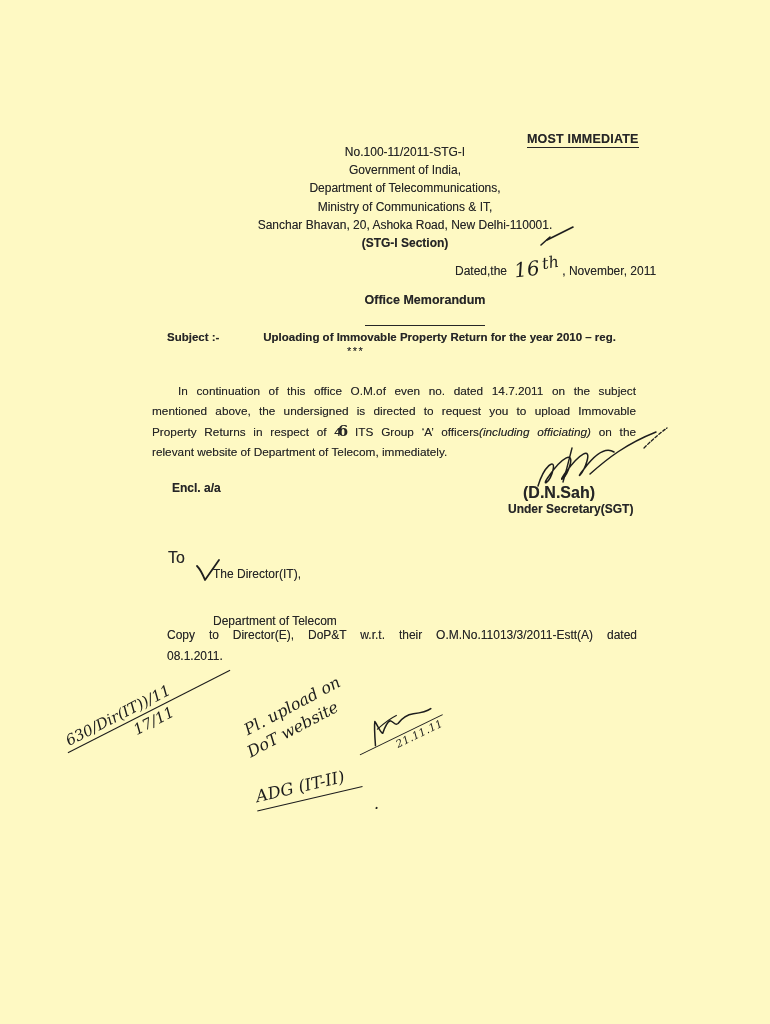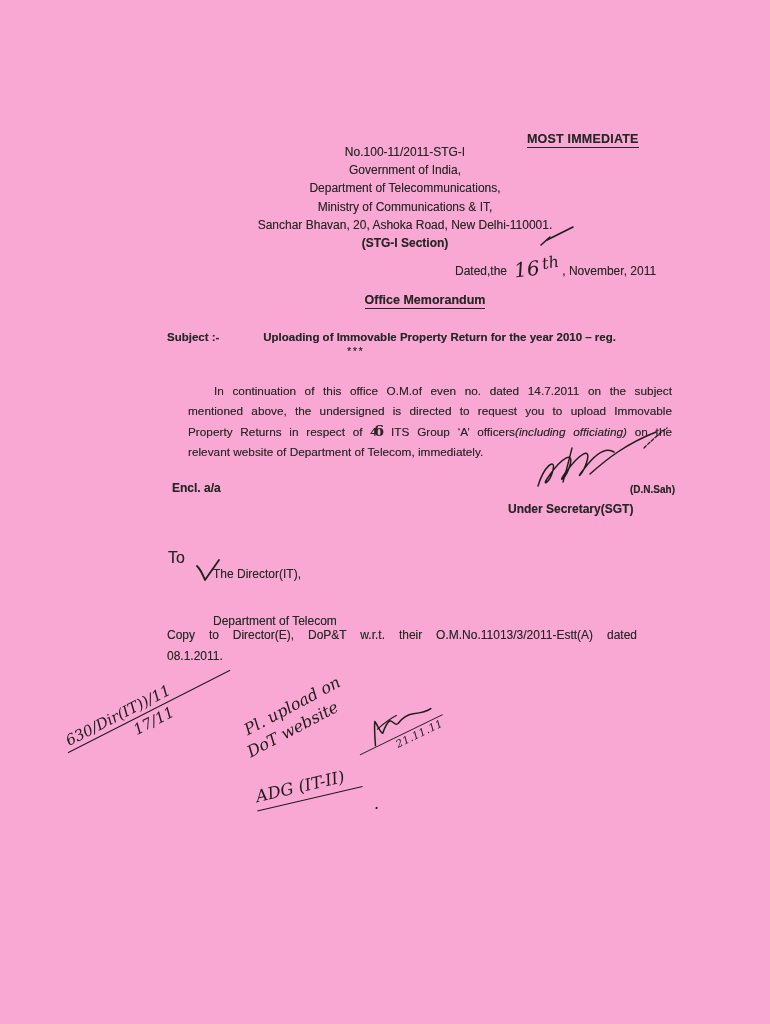--- a/index.html
+++ b/index.html
@@ -1,47 +1,47 @@
 <!DOCTYPE html>
 <html><head>
 <meta charset="utf-8">
 <style>
   html,body {margin:0; padding:0; background:#ffffff;}
   .page {
-    position:relative; width:770px; height:1024px; background:#f9a8d4;
+    position:relative; width:770px; height:1024px; background:#fef9c3;
     font-family:"Liberation Sans", sans-serif; color:#262626; overflow:hidden;
     text-shadow:0 0 0.5px rgba(70,70,70,0.55);
   }
   .abs {position:absolute;}
   .bold {font-weight:bold;}
   .it {font-style:italic;}
 
   
   #stamp {left:527px; top:132px; font-size:12.5px; font-weight:bold;
           border-bottom:1.5px solid #262626; padding-bottom:1px; letter-spacing:0.2px;}
   #letterhead {left:225px; top:143px; width:360px; text-align:center;
                font-size:12px; line-height:18.2px;}
   #dated {left:455px; top:256px; font-size:12px; white-space:nowrap;}
   .hw {font-family:"DejaVu Serif", serif; font-style:italic; color:#1c1c1c; text-shadow:none;}
   .hw-date {display:inline-block; font-size:20px; transform:rotate(-7deg) translateY(1px); margin:0 1px 0 4px;}
   .hw-date-sup {display:inline-block; font-size:16px; transform:translateY(-7px) rotate(-10deg); margin-left:-2px;}
   #pen-dash {left:538px; top:224px;}
   #memo-title {left:225px; top:293px; width:360px; text-align:center; font-size:12.5px; font-weight:bold;}
-  #memo-title span {border-bottom:1.5px solid #262626; padding-bottom:1px;margin-left:40px;}
+  #memo-title span {border-bottom:1.5px solid #262626; padding-bottom:18px;margin-left:40px;}
   #subject-row {left:167px; top:331px; width:480px; font-size:11.5px;font-weight:bold;}
   #subject-row .subj-label {display:inline-block; width:93px;}
   #stars {left:347px; top:345px; font-size:11px; letter-spacing:1.5px;}
-  #body-par {left:152px; top:381px; width:484px; font-size:11.8px; line-height:20px;margin-left:36px;}
+  #body-par {left:152px; top:381px; width:484px; font-size:11.8px; line-height:20px;}
   .jline {text-align:justify; text-align-last:justify;}
   .indent {text-indent:26px;}
   .leftline {text-align:left;}
   .hw-digit {font-family:"DejaVu Serif", serif; font-weight:bold; font-size:15px;
              margin-left:-3px; letter-spacing:-1px; text-shadow:none;}
   #sig-svg {left:528px; top:424px;}
-  #sig-name {left:567px; top:484px; width:108px; text-align:right; font-size:10px; font-weight:bold;}
+  #sig-name {left:523px; top:484px; width:108px; text-align:left; font-size:16px; font-weight:bold;}
   #sig-desig {left:508px; top:502px; font-size:12px; font-weight:bold;}
   #encl {left:172px; top:481px; font-size:12px; font-weight:bold;}
   #to-label {left:168px; top:549px; font-size:16px;}
   #checkmark {left:193px; top:556px;}
   #addr1 {left:213px; top:567px; font-size:12px;}
   #addr2 {left:213px; top:614px; font-size:12px;}
   #copy-block {left:167px; top:625px; width:470px; font-size:12px; line-height:21px;}
 
   
   #note-frac {left:58px; top:692px; width:182px; transform:rotate(-27deg); transform-origin:50% 50%;}

